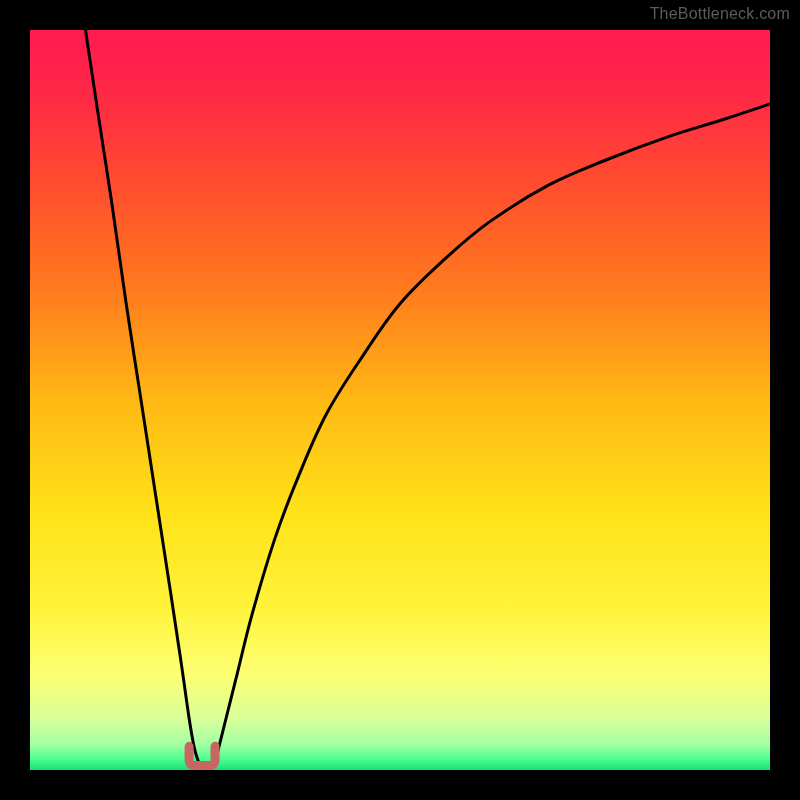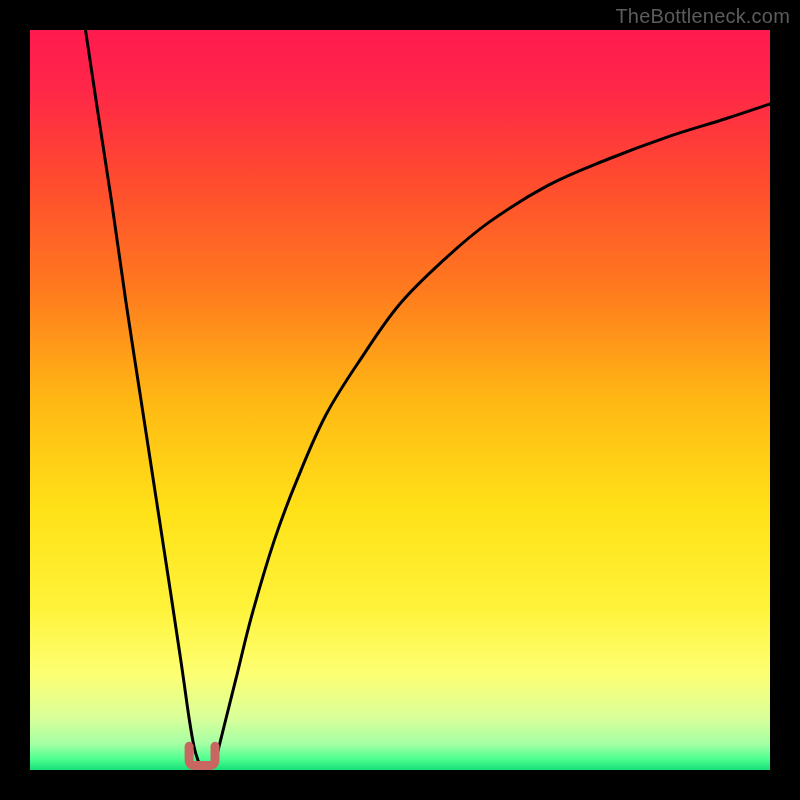--- a/index.html
+++ b/index.html
@@ -37,21 +37,21 @@
     top: 0;
     width: 740px;
     height: 740px;
     pointer-events: none;
   }
   .watermark {
     position: absolute;
     top: 5px;
     right: 10px;
     color: #5c5c5c;
-    font-size: 20px;
+    font-size: 16px;
     font-weight: 500;
     letter-spacing: 0.2px;
   }
 </style>
 </head>
 <body>
 
 <div class="frame">
   <div class="plot-area">
     <svg class="gradient" viewBox="0 0 740 740" preserveAspectRatio="none">

